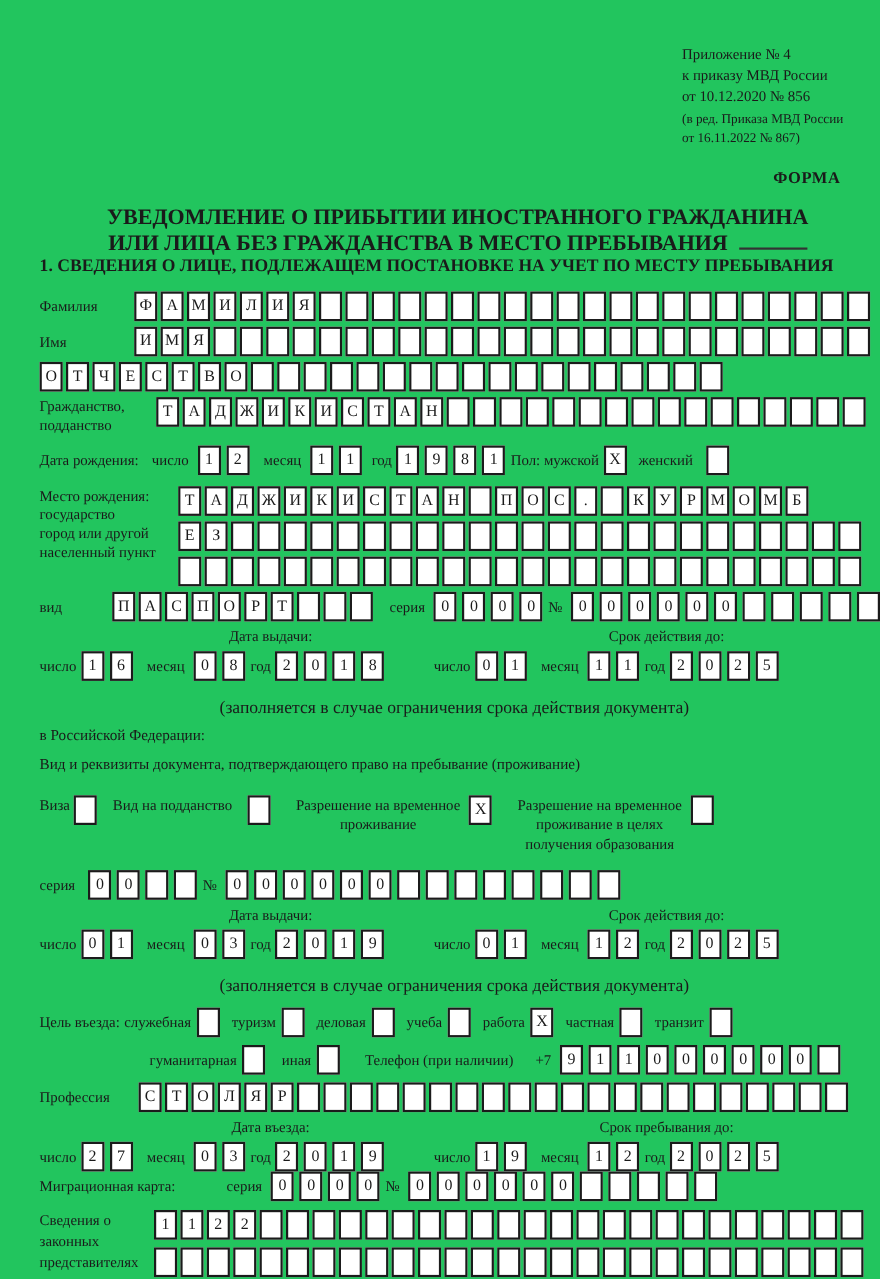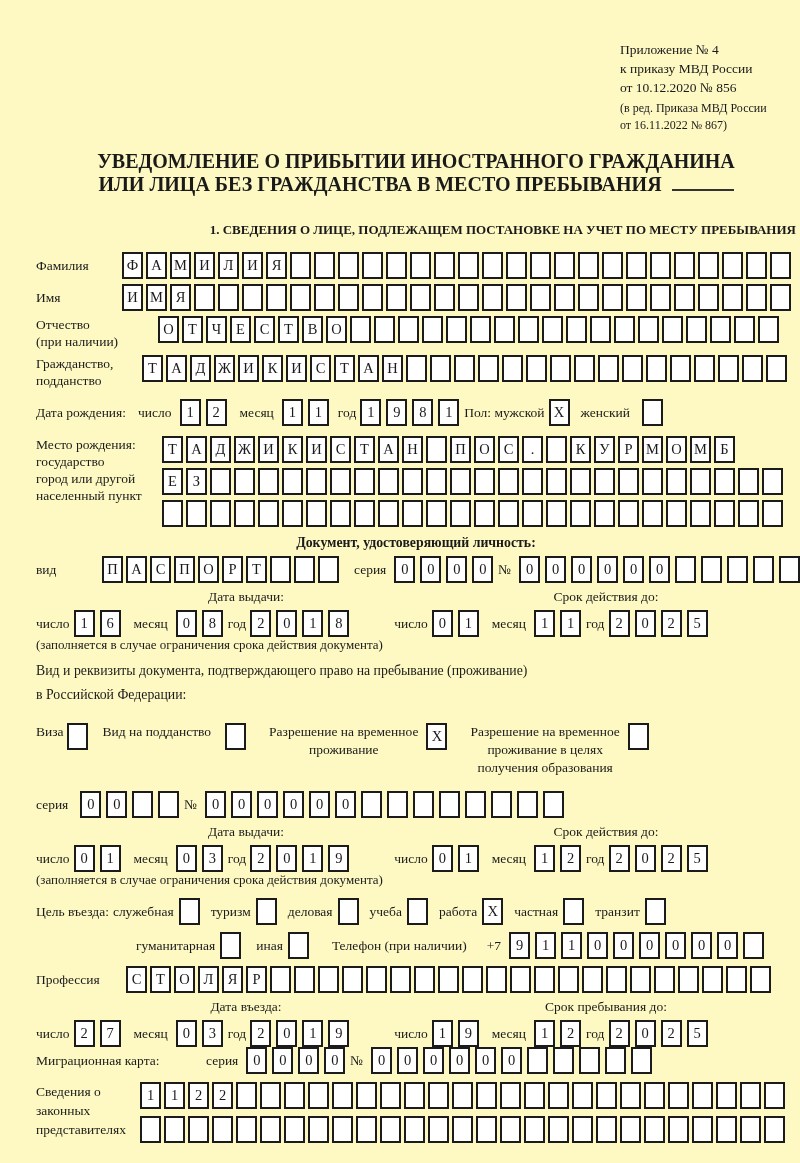--- a/index.html
+++ b/index.html
@@ -1,46 +1,46 @@
 <!DOCTYPE html>
 <html><head>
 <meta charset="utf-8">
 <style>
   html,body{margin:0;padding:0;background:#ffffff;}
   .page{
     position:relative;
     width:800px;height:1163px;
-    background:#fef9c3;
+    background:#22c55e;
     font-family:"Liberation Serif","DejaVu Serif",serif;
     color:#1a1a1a;
     box-sizing:border-box;
     padding:40px 4px 0 36px;
     overflow:hidden;
   }
   .ref-block{margin-left:584px;font-size:13.5px;line-height:19px;}
   .ref-block .small{font-size:12px;line-height:17px;margin-top:3px;}
   .forma{font-weight:bold;font-size:15px;text-align:right;margin:20px 32px 0 0;letter-spacing:.5px;}
   .title{font-weight:bold;font-size:20px;text-align:center;margin-top:16px;line-height:23px;}
   .blank-line{display:inline-block;width:62px;border-bottom:2px solid #333;height:14px;margin-left:10px;}
-  .section-title{font-weight:bold;font-size:13px;text-align:right;margin-top:26px;}
+  .section-title{font-weight:bold;font-size:16px;text-align:left;}
 
   .row{display:flex;align-items:center;margin-top:5px;}
   .row.top{align-items:flex-start;}
   .lbl{font-size:13.5px;flex:none;}
   .lbl-lines{font-size:13.5px;line-height:17px;flex:none;}
   .cells{display:flex;flex:none;}
   .cell{
     flex:none;display:inline-block;box-sizing:border-box;
     width:21px;height:27px;border:2px solid #1b1b1b;margin-right:3px;
     text-align:center;font-size:14.5px;line-height:23px;background:#fff;
   }
   .cells.sp .cell{margin-right:5px;}
   .doc-header{font-weight:bold;font-size:13.8px;text-align:center;margin-top:8px;}
   .date-heads{display:flex;font-size:13.5px;margin-top:6px;}
-  .note{font-size:13px;text-align:left;margin-top:0;padding-right:6px;}
+  .note{font-size:16px;text-align:center;margin-top:16px;padding-right:6px;}
   .gap4{width:4px;flex:none;}.gap8{width:8px;flex:none;}.gap12{width:12px;flex:none;}
   .gap20{width:20px;flex:none;}.gap40{width:40px;flex:none;}
   .opt{display:flex;align-items:center;flex:none;}
   .opt .lbl{margin-right:5px;}
   .perm{display:flex;align-items:flex-start;flex:none;}
   .perm .plbl{font-size:13.5px;line-height:18px;text-align:center;margin-right:8px;}
   .mt10{margin-top:10px;}.mt14{margin-top:14px;}
   .boxcol{display:flex;flex-direction:column;}
   .boxcol .cells{margin-top:5px;}
   .boxcol .cells:first-child{margin-top:0;}
@@ -53,20 +53,21 @@
   <div class="ref-block">
     <div>Приложение № 4</div>
     <div>к приказу МВД России</div>
     <div>от 10.12.2020 № 856</div>
     <div class="small">
       <div>(в ред. Приказа МВД России</div>
       <div>от 16.11.2022 № 867)</div>
     </div>
   </div>
 
+  <div class="forma">ФОРМА</div>
 
   <div class="title">
     <span>УВЕДОМЛЕНИЕ О ПРИБЫТИИ ИНОСТРАННОГО ГРАЖДАНИНА</span><br>
     <span>ИЛИ ЛИЦА БЕЗ ГРАЖДАНСТВА В МЕСТО ПРЕБЫВАНИЯ</span><span class="blank-line"></span>
   </div>
 
   <div class="section-title">1. СВЕДЕНИЯ О ЛИЦЕ, ПОДЛЕЖАЩЕМ ПОСТАНОВКЕ НА УЧЕТ ПО МЕСТУ ПРЕБЫВАНИЯ</div>
 
   <div class="row mt14">
     <div class="lbl" style="width:86px;">Фамилия</div>
@@ -130,24 +131,20 @@
         <span class="cell"></span>
         <span class="cell"></span>
         <span class="cell"></span>
         <span class="cell"></span>
         <span class="cell"></span>
         <span class="cell"></span>
       </div>
   </div>
 
   <div class="row top">
-    <div class="lbl-lines" style="width:122px;">
-      <div>Отчество</div>
-      <div>(при наличии)</div>
-    </div>
     <div class="cells">
         <span class="cell">О</span>
         <span class="cell">Т</span>
         <span class="cell">Ч</span>
         <span class="cell">Е</span>
         <span class="cell">С</span>
         <span class="cell">Т</span>
         <span class="cell">В</span>
         <span class="cell">О</span>
         <span class="cell"></span>
@@ -331,21 +328,20 @@
           <span class="cell"></span>
           <span class="cell"></span>
           <span class="cell"></span>
           <span class="cell"></span>
           <span class="cell"></span>
           <span class="cell"></span>
         </div>
     </div>
   </div>
 
-  <div class="doc-header">Документ, удостоверяющий личность:</div>
 
   <div class="row">
     <div class="lbl" style="width:46px;">вид</div>
     <div class="gap20"></div>
     <div class="cells">
         <span class="cell">П</span>
         <span class="cell">А</span>
         <span class="cell">С</span>
         <span class="cell">П</span>
         <span class="cell">О</span>
@@ -427,22 +423,22 @@
     <div class="cells sp">
         <span class="cell">2</span>
         <span class="cell">0</span>
         <span class="cell">2</span>
         <span class="cell">5</span>
       </div>
   </div>
 
   <div class="note">(заполняется в случае ограничения срока действия документа)</div>
 
+  <div class="lbl" style="font-size:13.8px;margin-top:8px;">в Российской Федерации:</div>
   <div class="lbl mt10" style="font-size:13.8px;">Вид и реквизиты документа, подтверждающего право на пребывание (проживание)</div>
-  <div class="lbl" style="font-size:13.8px;margin-top:8px;">в Российской Федерации:</div>
 
   <div class="row top" style="margin-top:20px;">
     <div class="perm">
       <div class="plbl" style="margin-right:3px;">Виза</div>
       <div class="cells">
           <span class="cell"></span>
         </div>
     </div>
     <div class="gap12"></div>
     <div class="perm">

